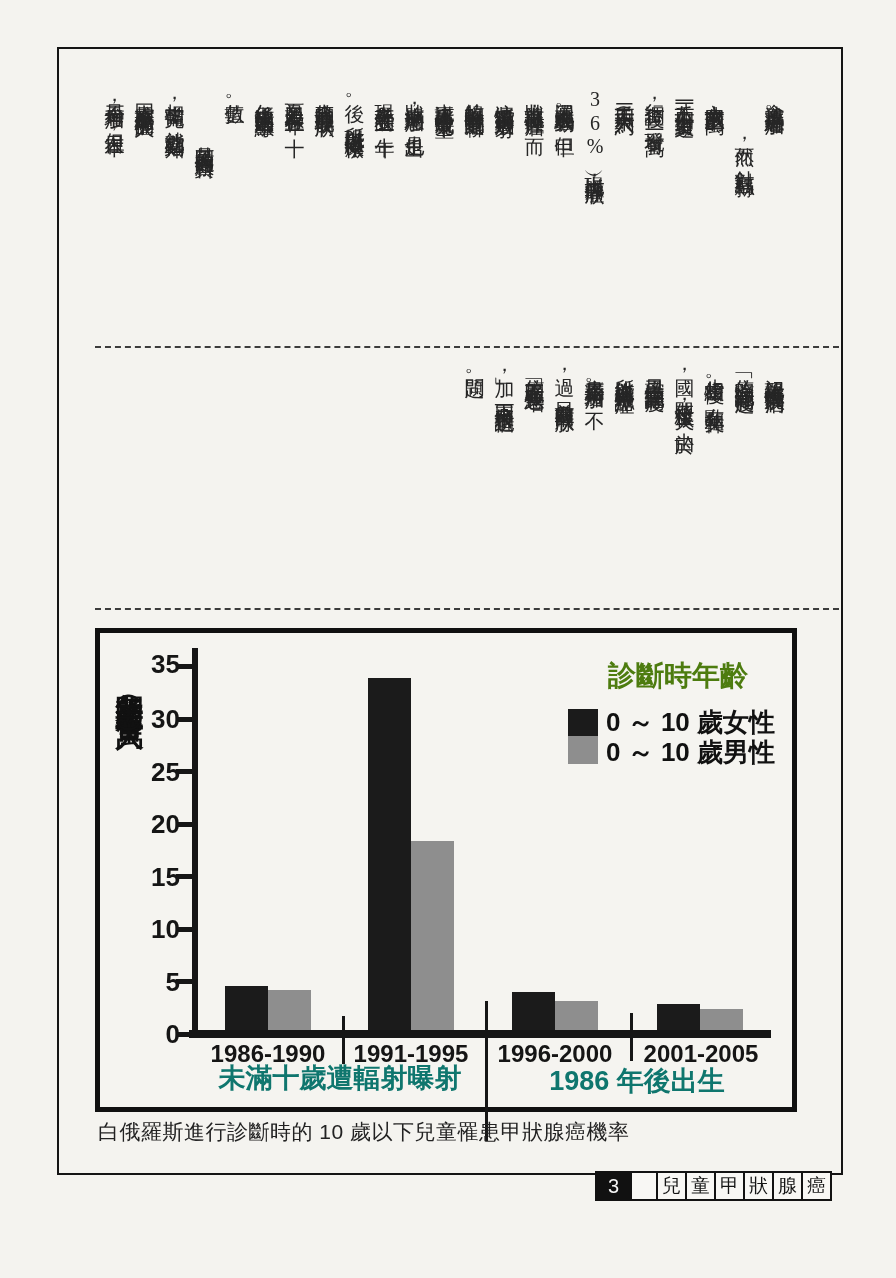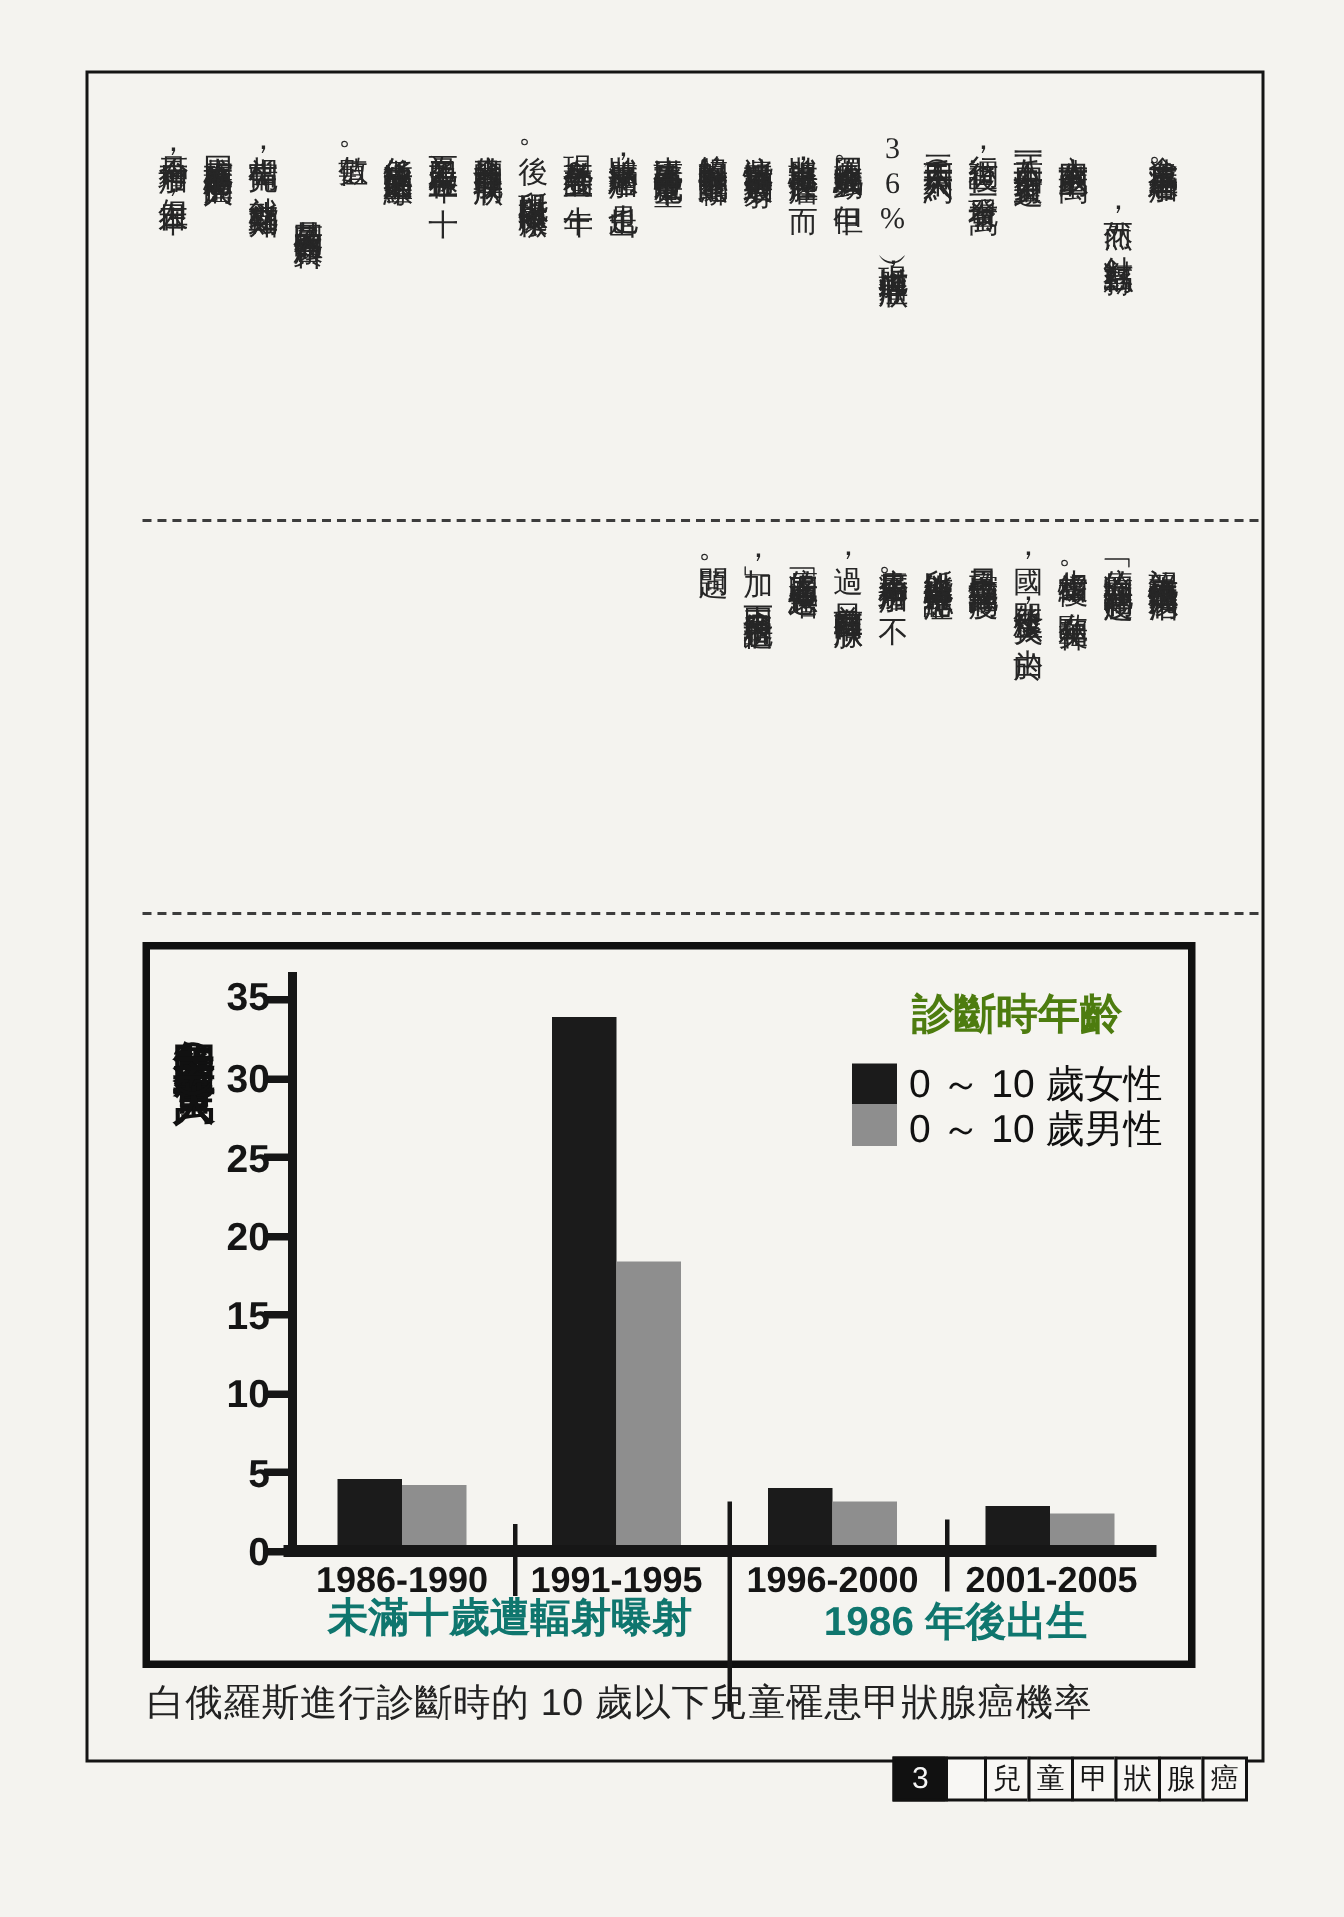--- a/index.html
+++ b/index.html
@@ -55,25 +55,25 @@
     position:absolute;text-align:center;white-space:nowrap;
     font-size:27px;font-weight:bold;color:#0f766e;
     font-family:"Liberation Sans",sans-serif;
   }
   .legend-title{
     position:absolute;left:508px;top:24px;
     font-size:28px;font-weight:bold;color:#4d7c0f;white-space:nowrap;
   }
   .legend-swatch{position:absolute;left:468px;width:30px;}
   .legend-item{
-    position:absolute;left:506px;font-size:26px;font-weight:normal;
+    position:absolute;left:506px;font-size:26px;font-weight:bold;
     color:#111;white-space:nowrap;
   }
   #caption{
-    position:absolute;left:98px;top:1118px;font-size:25px;color:#222;
+    position:absolute;left:98px;top:1118px;font-size:21px;color:#222;
     font-family:"Liberation Sans",sans-serif;letter-spacing:0.5px;
   }
   #footer{
     position:absolute;left:595px;top:1171px;height:30px;display:flex;
     font-family:"Liberation Serif","DejaVu Serif",serif;
   }
   .fbox{
     box-sizing:border-box;height:30px;border:2px solid #121212;
     display:flex;align-items:center;justify-content:center;
     background:#f8f7f4;font-size:19px;color:#151515;margin-left:-2px;

